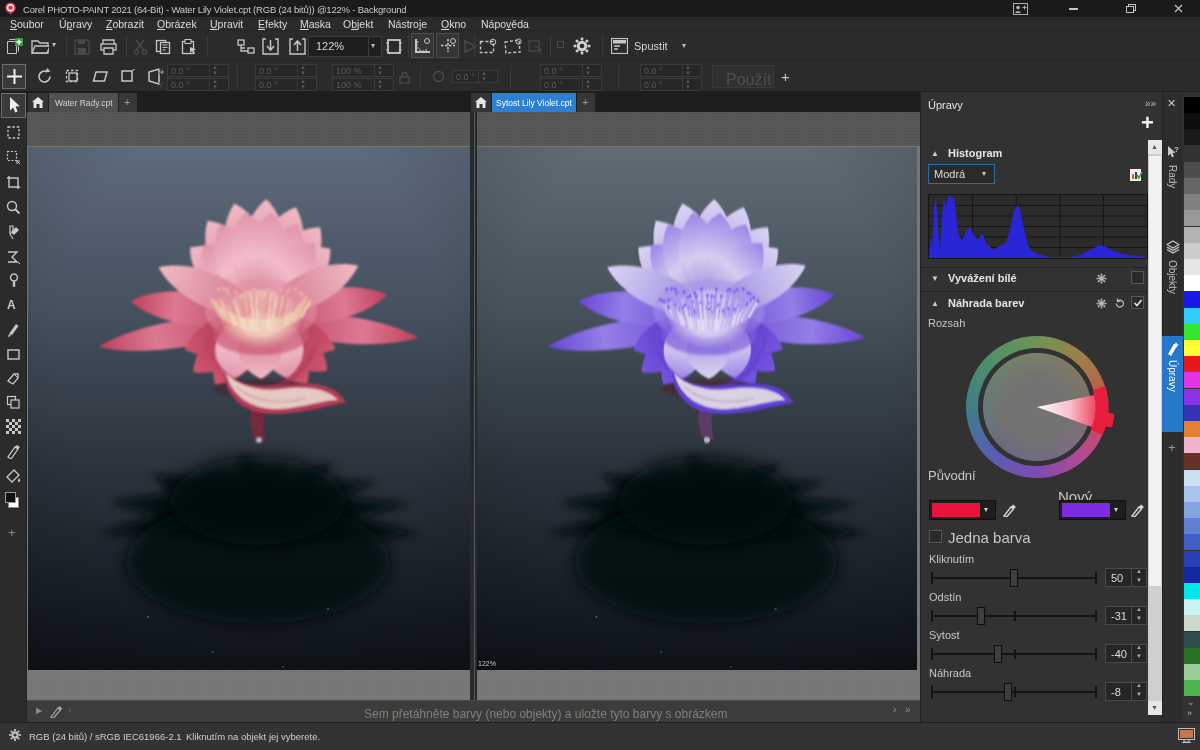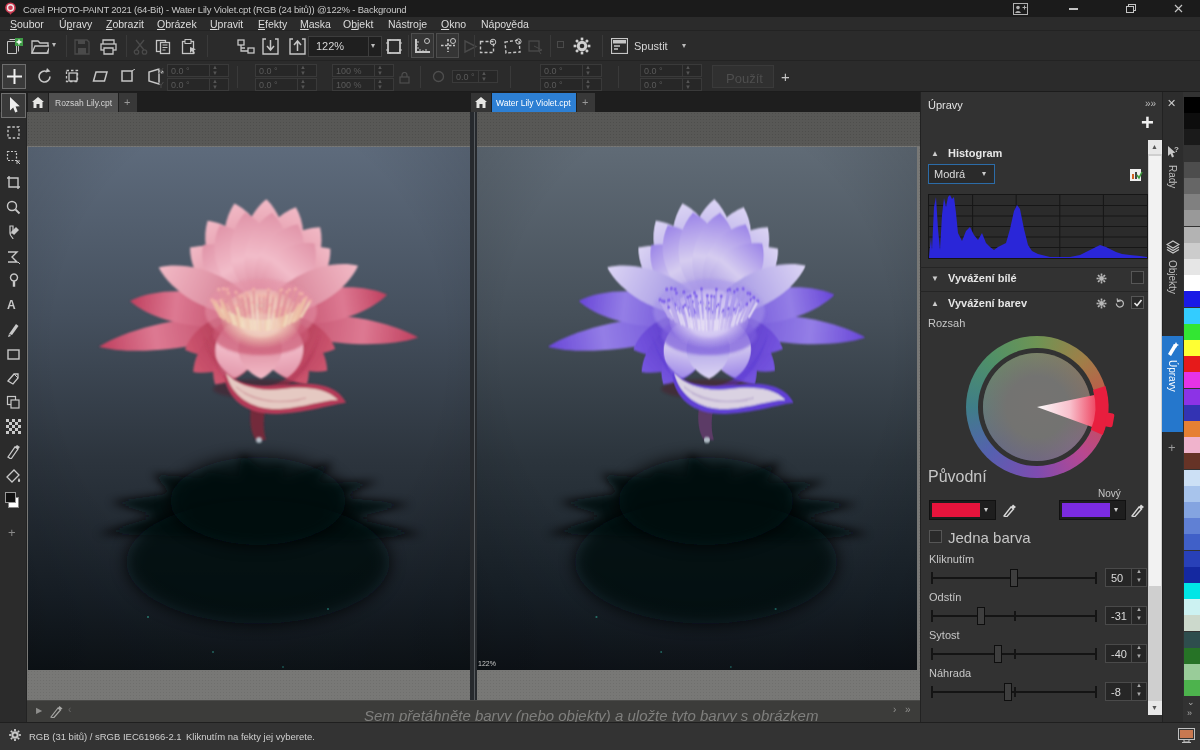--- a/index.html
+++ b/index.html
@@ -239,41 +239,41 @@
 <div class="txt" style="left:644px;top:66px;font-size:9px;color:#5a5a5a">0.0 °</div>
 <div class="abs" style="left:682px;top:65px;width:1px;height:11px;background:#3a3a3a"></div>
 <div class="txt" style="left:685px;top:64px;font-size:6px;color:#555">▲</div>
 <div class="txt" style="left:685px;top:70px;font-size:6px;color:#555">▼</div>
 <div class="abs" style="left:640px;top:78px;width:62px;height:13px;background:#272727;border:1px solid #3a3a3a"></div>
 <div class="txt" style="left:644px;top:80px;font-size:9px;color:#5a5a5a">0.0 °</div>
 <div class="abs" style="left:682px;top:79px;width:1px;height:11px;background:#3a3a3a"></div>
 <div class="txt" style="left:685px;top:78px;font-size:6px;color:#555">▲</div>
 <div class="txt" style="left:685px;top:84px;font-size:6px;color:#555">▼</div>
 <div class="abs" style="left:712px;top:65px;width:62px;height:23px;background:#303030;border:1px solid #3a3a3a"></div>
-<div class="txt" style="left:726px;top:71px;font-size:13px;color:#4e4e4e">Použít</div>
+<div class="txt" style="left:726px;top:71px;font-size:16px;color:#4e4e4e">Použít</div>
 <div class="txt" style="left:781px;top:68px;font-size:15px;color:#c6c6c6">+</div>
 <div class="abs" style="left:0;top:92px;width:1200px;height:20px;background:#1e1e1e"></div>
 <div class="abs" style="left:1px;top:93px;width:25px;height:25px;background:#3a3a3a;border:1px solid #707070;z-index:5"></div>
 <svg class="abs" style="left:6px;top:96px;z-index:6" width="16" height="19" viewBox="0 0 16 19">
     <path d="M4,1 L4,14.5 L7.2,11.5 L9.2,16.5 L11.6,15.5 L9.6,10.6 L13.8,10.3 Z" fill="#ededed"></path>
   </svg>
 <div class="abs" style="left:28px;top:93px;width:20px;height:19px;background:#343434"></div>
 <svg class="abs" style="left:32px;top:97px" width="12" height="11" viewBox="0 0 12 11">
     <path d="M6,0 L12,5 H10.5 V11 H7.5 V7 H4.5 V11 H1.5 V5 H0 Z" fill="#e6e6e4"></path>
   </svg>
 <div class="abs" style="left:49px;top:93px;width:69px;height:19px;background:#505050"></div>
-<div class="txt" style="left:55px;top:98px;font-size:8.5px;color:#d2d2d2">Rozsah Lily.cpt</div>
+<div class="txt" style="left:55px;top:98px;font-size:8.5px;color:#d2d2d2">Water Rady.cpt</div>
 <div class="abs" style="left:119px;top:93px;width:18px;height:19px;background:#383838"></div>
 <div class="txt" style="left:124px;top:96px;font-size:11px;color:#999">+</div>
 <div class="abs" style="left:471px;top:93px;width:20px;height:19px;background:#343434"></div>
 <svg class="abs" style="left:475px;top:97px" width="12" height="11" viewBox="0 0 12 11">
     <path d="M6,0 L12,5 H10.5 V11 H7.5 V7 H4.5 V11 H1.5 V5 H0 Z" fill="#e6e6e4"></path>
   </svg>
 <div class="abs" style="left:492px;top:93px;width:84px;height:19px;background:#2d7fd3"></div>
-<div class="txt" style="left:496px;top:98px;font-size:8.5px;color:#fff">Water Lily Violet.cpt</div>
+<div class="txt" style="left:496px;top:98px;font-size:8.5px;color:#fff">Sytost Lily Violet.cpt</div>
 <div class="abs" style="left:577px;top:93px;width:18px;height:19px;background:#383838"></div>
 <div class="txt" style="left:582px;top:96px;font-size:11px;color:#999">+</div>
 <div class="abs" style="left:0;top:112px;width:27px;height:610px;background:#2b2b2b;border-right:1px solid #232323"></div>
 <div class="abs" style="left:6px;top:125px"><svg width="15" height="15" viewBox="0 0 15 15">
       <rect x="2" y="2" width="11" height="11" fill="none" stroke="#c8c8c8" stroke-width="1.3" stroke-dasharray="2.5 1.8"></rect>
     </svg></div>
 <div class="abs" style="left:6px;top:150px"><svg width="15" height="15" viewBox="0 0 15 15">
       <rect x="1.5" y="1.5" width="9" height="9" fill="none" stroke="#c8c8c8" stroke-width="1.2" stroke-dasharray="2 1.5"></rect>
       <path d="M11,11 l3,3 M11,14 v-3 h3" stroke="#c8c8c8" fill="none"></path>
     </svg></div>
@@ -806,40 +806,40 @@
 </g>
   </svg>
 <div class="txt" style="left:478px;top:660px;font-size:7px;color:#c8c8c8">122%</div>
 <div class="abs" style="left:27px;top:700px;width:893px;height:22px;background:#3c3c3a;border-top:1px solid #4a4a48"></div>
 <div class="txt" style="left:36px;top:706px;font-size:8px;color:#8f8f8d">▶</div>
 <svg class="abs" style="left:50px;top:705px" width="13" height="13" viewBox="0 0 13 13">
     <path d="M1,12 L8,3 l2.5,2 -7,8 z" fill="none" stroke="#a8a8a6" stroke-width="1.2"></path>
     <path d="M8,3 l1.5,-2 3,2.5 -2,1.5" fill="#a8a8a6"></path>
   </svg>
 <div class="txt" style="left:68px;top:704px;font-size:10px;color:#6a6a68">‹</div>
-<div class="txt" style="left:364px;top:707px;font-size:15px;font-style:italic;color:#7f7f7d">Sem přetáhněte barvy (nebo objekty) a uložte tyto barvy s obrázkem</div>
+<div class="txt" style="left:364px;top:707px;font-size:12px;color:#7f7f7d">Sem přetáhněte barvy (nebo objekty) a uložte tyto barvy s obrázkem</div>
 <div class="txt" style="left:893px;top:704px;font-size:10px;color:#8f8f8d">›</div>
 <div class="txt" style="left:905px;top:704px;font-size:10px;color:#8f8f8d">»</div>
 <div class="abs" style="left:0;top:722px;width:1200px;height:28px;background:#333333;border-top:1px solid #1f1f1f"></div>
 <svg class="abs" style="left:8px;top:728px" width="14" height="14" viewBox="0 0 20 20">
     <g stroke="#c8c8c8" stroke-width="2.6">
       <line x1="10.0" y1="4.4" x2="10.0" y2="1.6"></line>
       <line x1="14.0" y1="6.0" x2="15.9" y2="4.1"></line>
       <line x1="15.6" y1="10.0" x2="18.4" y2="10.0"></line>
       <line x1="14.0" y1="14.0" x2="15.9" y2="15.9"></line>
       <line x1="10.0" y1="15.6" x2="10.0" y2="18.4"></line>
       <line x1="6.0" y1="14.0" x2="4.1" y2="15.9"></line>
       <line x1="4.4" y1="10.0" x2="1.6" y2="10.0"></line>
       <line x1="6.0" y1="6.0" x2="4.1" y2="4.1"></line>
     </g>
     <circle cx="10" cy="10" r="5.2" fill="#c8c8c8"></circle>
     <circle cx="10" cy="10" r="2.3" fill="#333"></circle>
   </svg>
-<div class="txt" style="left:29px;top:731px;font-size:9.5px;color:#cfcfcf">RGB (31 bitů) / sRGB IEC61966-2.1</div>
-<div class="txt" style="left:186px;top:731px;font-size:9.5px;color:#cfcfcf">Kliknutím na fekty jej vyberete.</div>
+<div class="txt" style="left:29px;top:731px;font-size:9.5px;color:#cfcfcf">RGB (24 bitů) / sRGB IEC61966-2.1</div>
+<div class="txt" style="left:186px;top:731px;font-size:9.5px;color:#cfcfcf">Kliknutím na objekt jej vyberete.</div>
 <svg class="abs" style="left:1178px;top:728px" width="17" height="15" viewBox="0 0 17 15">
     <rect x="0.5" y="0.5" width="16" height="11" fill="none" stroke="#c0c0c0"></rect>
     <rect x="2" y="2" width="13" height="8" fill="#c87850"></rect>
     <path d="M6,12 v2 h5 v-2" fill="none" stroke="#c0c0c0"></path>
     <path d="M4,14.5 h9" stroke="#c0c0c0"></path>
   </svg>
 <div class="abs" style="left:920px;top:92px;width:280px;height:630px;background:#323232;border-left:1px solid #222"></div>
 <div class="txt" style="left:928px;top:99px;font-size:11px;color:#e2e2e2">Úpravy</div>
 <div class="txt" style="left:1145px;top:98px;font-size:10px;color:#bbb;z-index:9">»»</div>
 <div class="txt" style="left:1167px;top:97px;font-size:11px;color:#ccc;z-index:9">✕</div>
@@ -880,21 +880,21 @@
       <line x1="3.6" y1="3.6" x2="6.5" y2="6.5"></line>
       <line x1="13.5" y1="13.5" x2="16.4" y2="16.4"></line>
       <line x1="3.6" y1="16.4" x2="6.5" y2="13.5"></line>
       <line x1="13.5" y1="6.5" x2="16.4" y2="3.6"></line>
     </g>
     <circle cx="10" cy="10" r="4.5" fill="#b8b8b8"></circle>
   </svg>
 <div class="abs" style="left:1131px;top:271px;width:13px;height:13px;background:#2a2a2a;border:1px solid #565656"></div>
 <div class="abs" style="left:920px;top:291px;width:228px;height:1px;background:#252525"></div>
 <div class="txt" style="left:931px;top:299px;font-size:8px;color:#ccc">▲</div>
-<div class="txt" style="left:948px;top:297px;font-size:11px;font-weight:bold;color:#e6e6e6">Vyvážení barev</div>
+<div class="txt" style="left:948px;top:297px;font-size:11px;font-weight:bold;color:#e6e6e6">Náhrada barev</div>
 <svg class="abs" style="left:1096px;top:298px" width="11" height="11" viewBox="0 0 20 20">
     <g stroke="#b8b8b8" stroke-width="3">
       <line x1="10" y1="1" x2="10" y2="5"></line>
       <line x1="10" y1="15" x2="10" y2="19"></line>
       <line x1="1" y1="10" x2="5" y2="10"></line>
       <line x1="15" y1="10" x2="19" y2="10"></line>
       <line x1="3.6" y1="3.6" x2="6.5" y2="6.5"></line>
       <line x1="13.5" y1="13.5" x2="16.4" y2="16.4"></line>
       <line x1="3.6" y1="16.4" x2="6.5" y2="13.5"></line>
       <line x1="13.5" y1="6.5" x2="16.4" y2="3.6"></line>
@@ -922,29 +922,29 @@
       <linearGradient id="wg" x1="0" y1="0" x2="1" y2="0">
 <stop offset="0" stop-color="#fbfbfb"></stop>
         <stop offset="0.5" stop-color="#f8c0cc"></stop>
         <stop offset="1" stop-color="#ec2848"></stop>
       </linearGradient>
     </defs>
 <path d="M71,71 L135.5,57.5 A66,66 0 0 1 133,93.5 Z" fill="url(#wg)"></path>
 <path d="M133.2,52 A65,65 0 0 1 130.8,96.4" fill="none" stroke="#e81e3e" stroke-width="13"></path>
 <rect x="139.5" y="77" width="8" height="14" rx="2" fill="#e81e3e" transform="rotate(10 143.5 84)"></rect>
 </svg>
-<div class="txt" style="left:928px;top:468px;font-size:16px;color:#c6c6c6">Původní</div>
+<div class="txt" style="left:928px;top:468px;font-size:13px;color:#c6c6c6">Původní</div>
 <div class="abs" style="left:929px;top:500px;width:67px;height:20px;background:#1e1e1e;border:1px solid #111"></div>
 <div class="abs" style="left:932px;top:503px;width:48px;height:14px;background:#e8143c"></div>
 <div class="txt" style="left:984px;top:505px;font-size:8px;color:#ccc">▾</div>
 <svg class="abs" style="left:1003px;top:502px" width="15" height="15" viewBox="0 0 15 15">
     <path d="M1,14 L8,5 l2.5,2 -7,8 z" fill="none" stroke="#d8d8d8" stroke-width="1.4"></path>
     <path d="M8,5 l2,-2.5 3,2.5 -2.5,2" fill="#d8d8d8"></path>
   </svg>
-<div class="txt" style="left:1098px;top:488px;font-size:10px;color:#c6c6c6">Nový</div>
+<div class="txt" style="left:1058px;top:488px;font-size:15px;color:#c6c6c6">Nový</div>
 <div class="abs" style="left:1059px;top:500px;width:67px;height:20px;background:#1e1e1e;border:1px solid #111"></div>
 <div class="abs" style="left:1062px;top:503px;width:48px;height:14px;background:#7b2be0"></div>
 <div class="txt" style="left:1114px;top:505px;font-size:8px;color:#ccc">▾</div>
 <svg class="abs" style="left:1131px;top:502px" width="15" height="15" viewBox="0 0 15 15">
     <path d="M1,14 L8,5 l2.5,2 -7,8 z" fill="none" stroke="#d8d8d8" stroke-width="1.4"></path>
     <path d="M8,5 l2,-2.5 3,2.5 -2.5,2" fill="#d8d8d8"></path>
   </svg>
 <div class="abs" style="left:929px;top:530px;width:13px;height:13px;background:#2a2a2a;border:1px solid #565656"></div>
 <div class="txt" style="left:948px;top:529px;font-size:15px;color:#c6c6c6">Jedna barva</div>
 <div class="txt" style="left:929px;top:553px;font-size:11px;color:#c6c6c6">Kliknutím</div>

